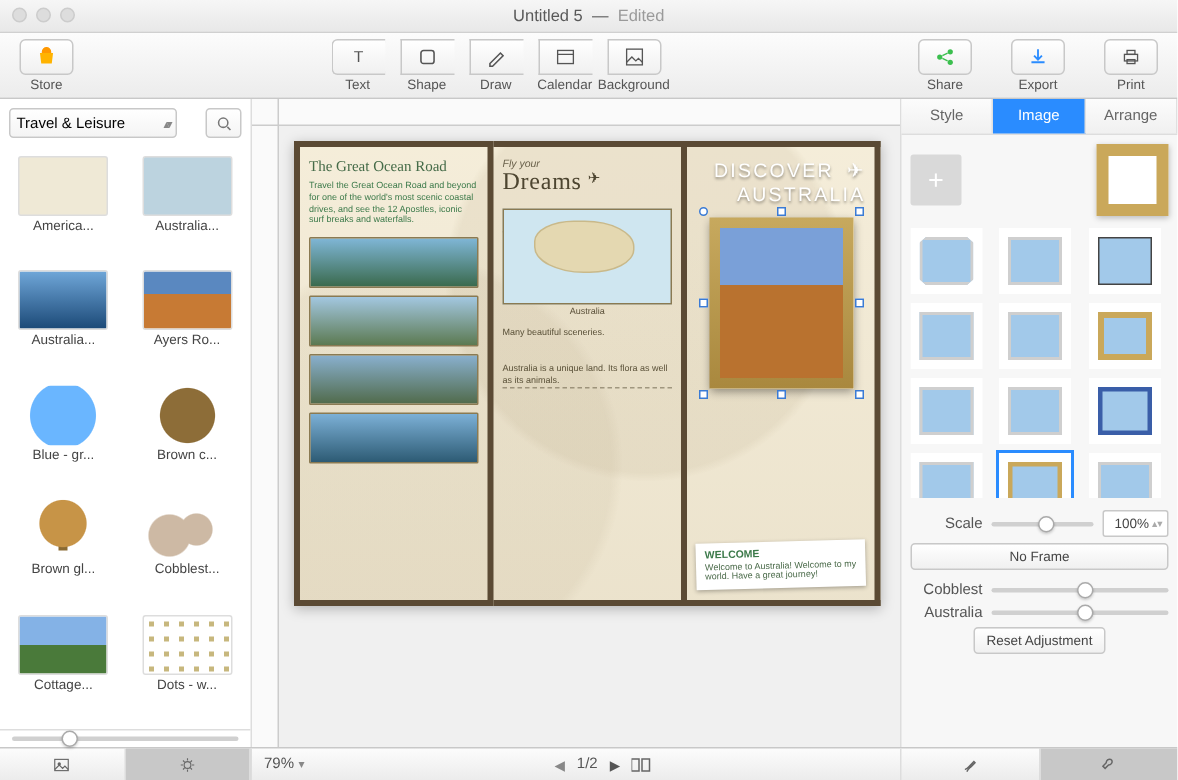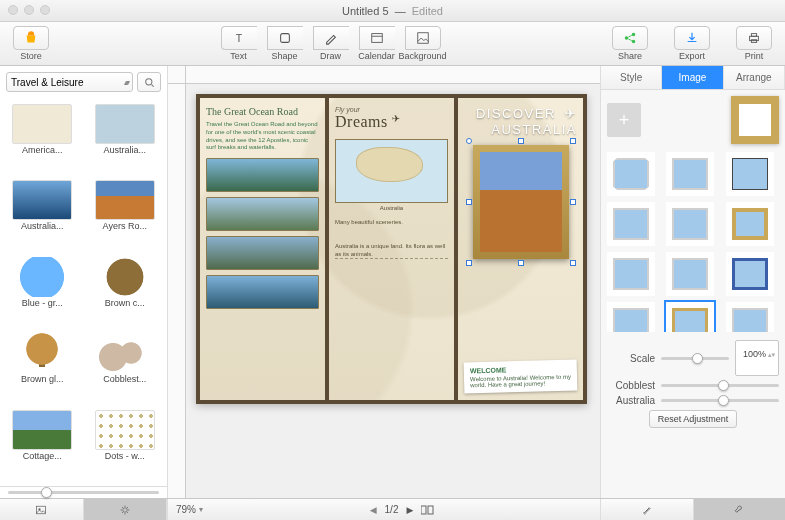--- a/index.html
+++ b/index.html
@@ -21,21 +21,21 @@
 .tb-center .tb-item:first-child .tb-btn { border-radius:4px 0 0 4px; }
 .tb-center .tb-item:last-child .tb-btn { border-radius:0 4px 4px 0; border-right:1px solid #c8c8c8; }
 .ic { width:14px; height:14px; }
 
 
 .main { display:flex; height:calc(520px - 22px - 44px - 22px); }
 .footer { height:22px; background:linear-gradient(#fcfcfc,#ececec); border-top:1px solid #c8c8c8; display:flex; align-items:center; font-size:10px; color:#555; }
 
 
 .sidebar { width:168px; background:#fff; border-right:1px solid #ddd; display:flex; flex-direction:column; }
-.lib-top { padding:6px; display:flex; gap:4px; }
+.lib-top { padding:6px; display:flex; gap:19px; }
 .lib-select { flex:1; height:20px; border:1px solid #c8c8c8; border-radius:3px; background:linear-gradient(#fff,#f4f4f4); font-size:10px; padding:0 4px; display:flex; align-items:center; justify-content:space-between; }
 .lib-search { width:24px; height:20px; border:1px solid #c8c8c8; border-radius:3px; background:linear-gradient(#fff,#f4f4f4); display:flex; align-items:center; justify-content:center; }
 .lib-grid { flex:1; overflow:hidden; padding:4px 2px; display:grid; grid-template-columns:1fr 1fr; gap:2px; }
 .lib-cell { padding:2px; text-align:center; font-size:9px; color:#444; }
 .lib-thumb { width:60px; height:40px; margin:0 auto 1px; border:1px solid #ddd; background:#eaeaea; border-radius:2px; position:relative; overflow:hidden; }
 .lib-thumb.noborder { border:none; background:transparent; }
 .lib-bottom { border-top:1px solid #ddd; padding:4px 8px; }
 .slider { width:100%; height:3px; background:#d0d0d0; border-radius:2px; position:relative; }
 .slider .knob { position:absolute; top:-4px; width:11px; height:11px; border-radius:50%; background:#fff; border:1px solid #aaa; box-shadow:0 1px 2px rgba(0,0,0,.2); }
 
@@ -86,21 +86,21 @@
 .frame-row { display:flex; gap:8px; align-items:center; margin-bottom:8px; }
 .add-btn { width:34px; height:34px; background:#d9d9d9; display:flex; align-items:center; justify-content:center; font-size:18px; color:#fff; border-radius:2px; }
 .frame-preview { width:48px; height:48px; background:#fff; border:8px solid #caa85a; box-shadow:0 1px 4px rgba(0,0,0,.25); }
 .frames-grid { display:grid; grid-template-columns:repeat(3,1fr); gap:6px; margin-bottom:8px; max-height:180px; overflow:hidden; }
 .frame-opt { width:48px; height:44px; display:flex; align-items:center; justify-content:center; background:#fff; }
 .fo-inner { width:36px; height:32px; background:#a2c9ea; border:2px solid #cfcfcf; }
 .frame-opt.sel { outline:2px solid #2a8cff; }
 .prop { display:flex; align-items:center; gap:6px; margin:4px 0; font-size:10px; }
 .prop label { width:48px; text-align:right; color:#555; }
 .prop .slider { flex:1; }
-.val { width:44px; height:36px; border:1px solid #c8c8c8; border-radius:2px; display:flex; align-items:flex-end; justify-content:flex-end; padding:16px 3px; font-size:9px; background:#fff; }
+.val { width:44px; height:18px; border:1px solid #c8c8c8; border-radius:2px; display:flex; align-items:center; justify-content:flex-end; padding:4px 3px; font-size:9px; background:#fff; }
 .btn-small { height:18px; padding:0 8px; border:1px solid #c8c8c8; border-radius:3px; background:linear-gradient(#fff,#f0f0f0); font-size:9px; display:inline-flex; align-items:center; justify-content:center; }
 
 
 .ft-left { width:168px; display:flex; gap:0; border-right:1px solid #ddd; height:100%; }
 .ft-seg { flex:1; display:flex; align-items:center; justify-content:center; border-right:1px solid #ddd; }
 .ft-seg.active { background:#c8c8c8; }
 .ft-center { flex:1; display:flex; align-items:center; padding:0 8px; gap:10px; }
 .zoom { display:flex; align-items:center; gap:3px; }
 .pager { margin-left:auto; margin-right:auto; display:flex; align-items:center; gap:8px; }
 .ft-right { width:185px; display:flex; height:100%; border-left:1px solid #ddd; }
@@ -362,20 +362,23 @@
       <div class="prop">
         <label>Scale</label>
         <div class="slider">
             <div class="knob" style="left:45%"></div>
           </div>
         <div class="val">
             <span>100%</span>
             <span style="color:#aaa;margin-left:2px;font-size:7px;">▴▾</span>
           </div>
       </div>
+      <div style="text-align:center;margin:4px 0 8px;">
+        <div class="btn-small" style="width:100%">No Frame</div>
+      </div>
       <div class="prop">
         <label>Cobblest</label>
         <div class="slider">
             <div class="knob" style="left:48%"></div>
           </div>
       </div>
       <div class="prop">
         <label>Australia</label>
         <div class="slider">
             <div class="knob" style="left:48%"></div>

